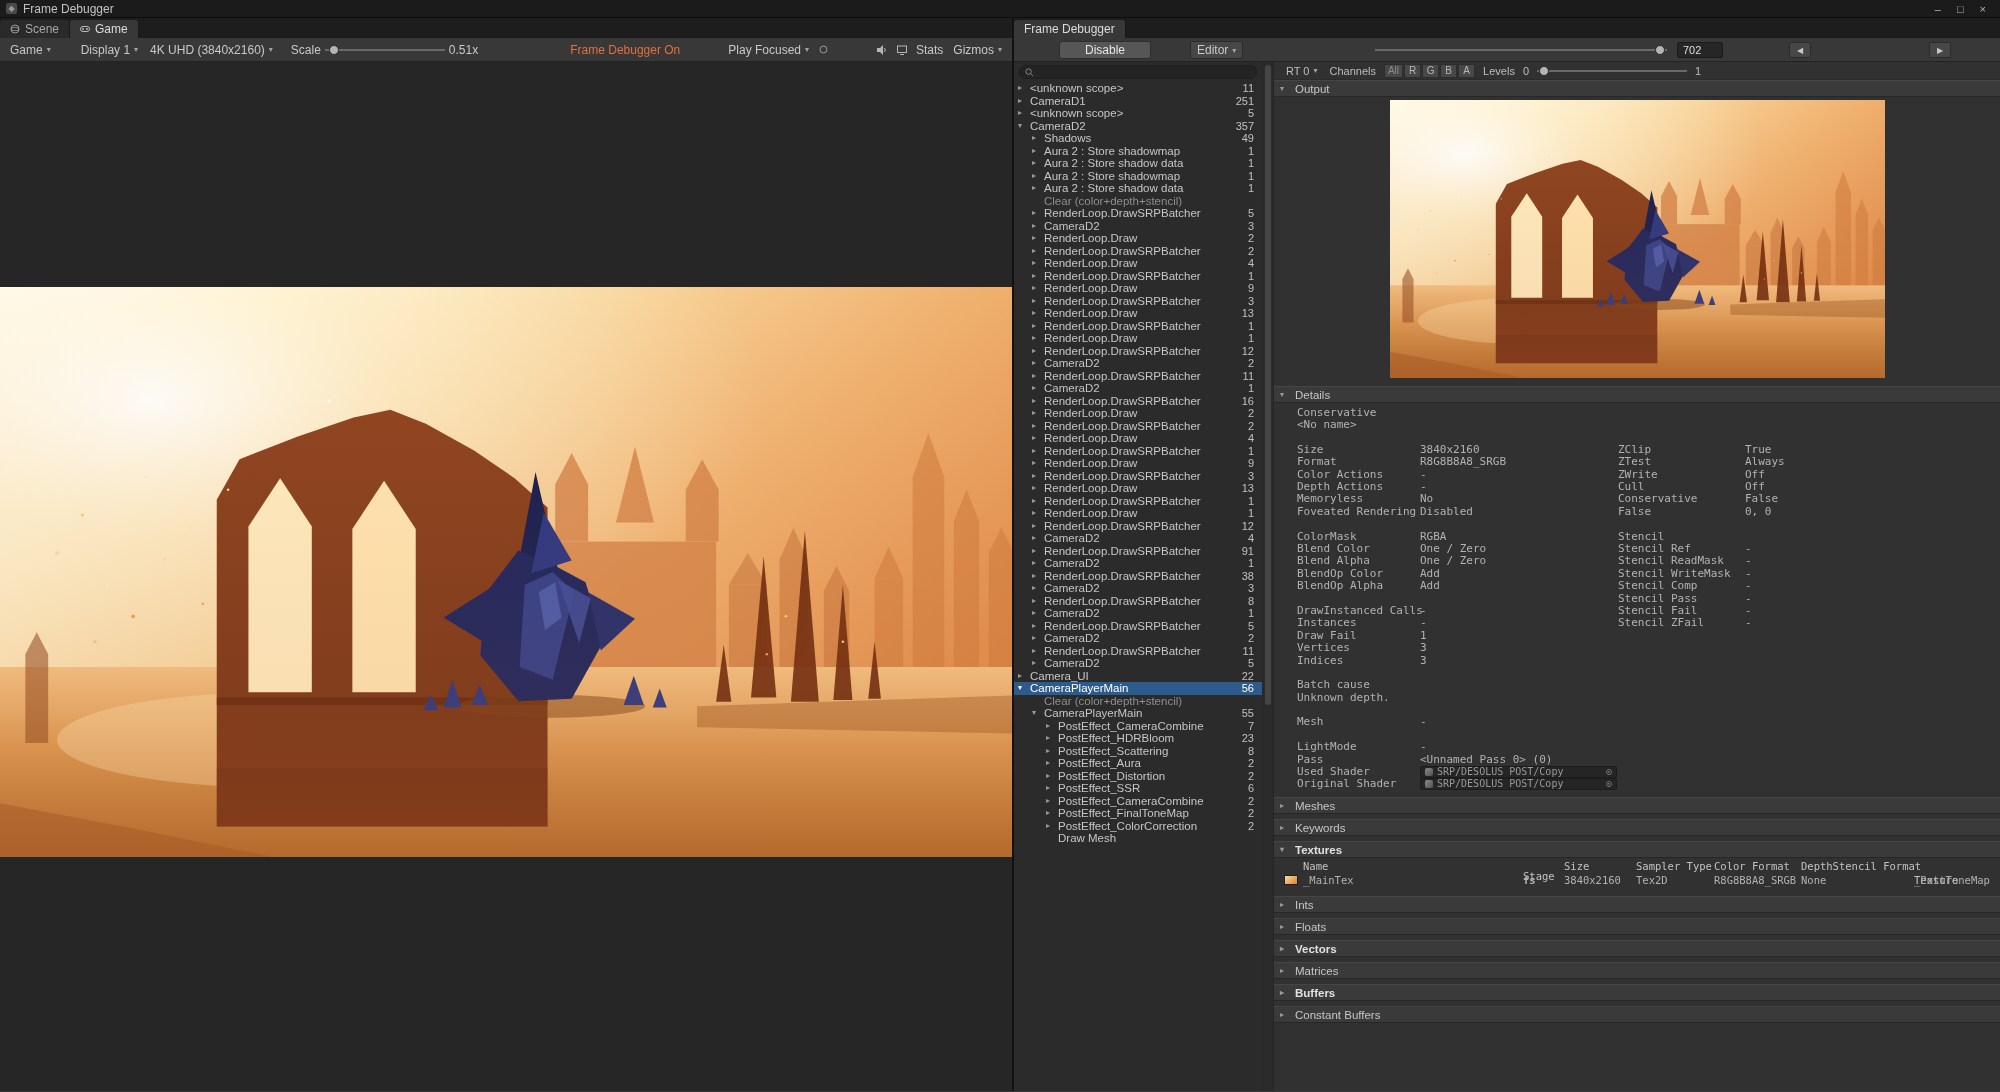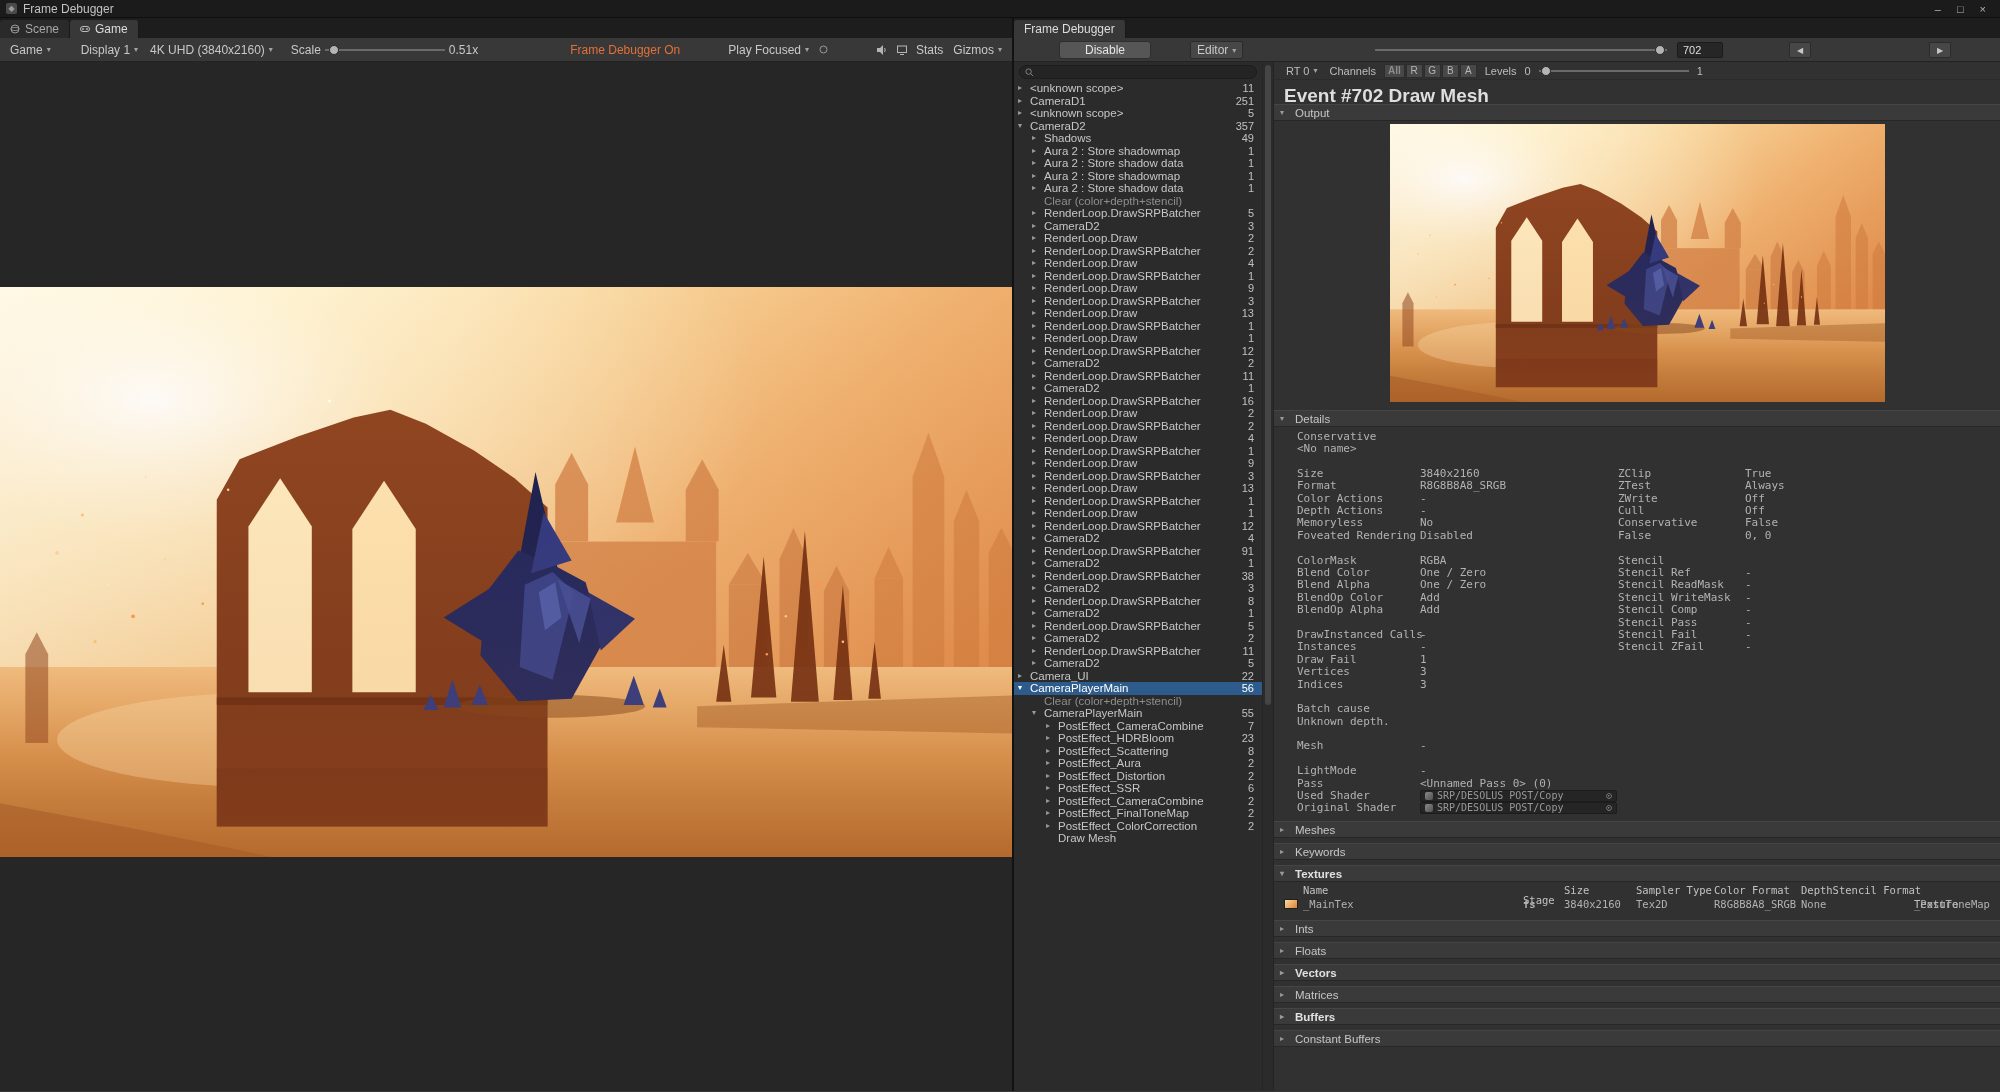--- a/index.html
+++ b/index.html
@@ -72,21 +72,21 @@
                border-right:1px solid #242424; position:relative; }
   .scroll-thumb { position:absolute; left:2px; right:2px; top:3px; height:640px;
                   background:#454545; border-radius:5px; }
 
   .details-panel { flex:1; background:#313131; overflow:hidden; }
   .preview-toolbar { height:18px; display:flex; align-items:center; gap:8px; padding:0 8px;
                      font-size:11px; color:#bdbdbd; border-bottom:1px solid #2b2b2b; }
   .chan-group { display:flex; gap:1px; }
   .chan-btn { min-width:17px; height:14px; padding:0 3px; background:#484848; border:1px solid #2d2d2d;
               color:#b5b5b5; font-size:10px; display:flex; align-items:center; justify-content:center; }
-  .chan-btn.dim { color:#8c8c8c;font-weight:bold; }
+  .chan-btn.dim { color:#8c8c8c; }
   .event-title { height:24px; padding:5px 0 0 10px; font-size:19px; font-weight:bold; color:#dedede; }
   .section-strip { height:17px; background:#3a3a3a; border-top:1px solid #454545;
                    border-bottom:1px solid #272727; display:flex; align-items:center; gap:5px;
                    padding-left:6px; font-size:11.5px; color:#c6c6c6; }
   .section-strip .arrow { width:10px; font-size:8px; color:#9a9a9a; }
   .section-strip.bold { font-weight:bold; color:#e0e0e0; }
   .fold { margin-top:5px; }
   .fold.first { margin-top:8px; }
   .preview-img { display:block; margin:3px auto 8px auto; width:495px; height:278px; background:#000; }
 
@@ -672,21 +672,20 @@
             </span>
             <span>Levels</span>
             <span>0</span>
             <div class="slider" style="width:150px">
               <div class="track"></div>
                 <div class="knob" style="left:2px"></div>
             </div>
             <span>1</span>
           </div>
 
-          <div class="event-title">Event #702 Draw Mesh</div>
 
           <div class="section-strip">
             <span class="arrow">▾</span>
             <span>Output</span>
           </div>
           <svg class="preview-img">
               <use href="#gamescene"></use>
             </svg>
 
           <div class="section-strip">

